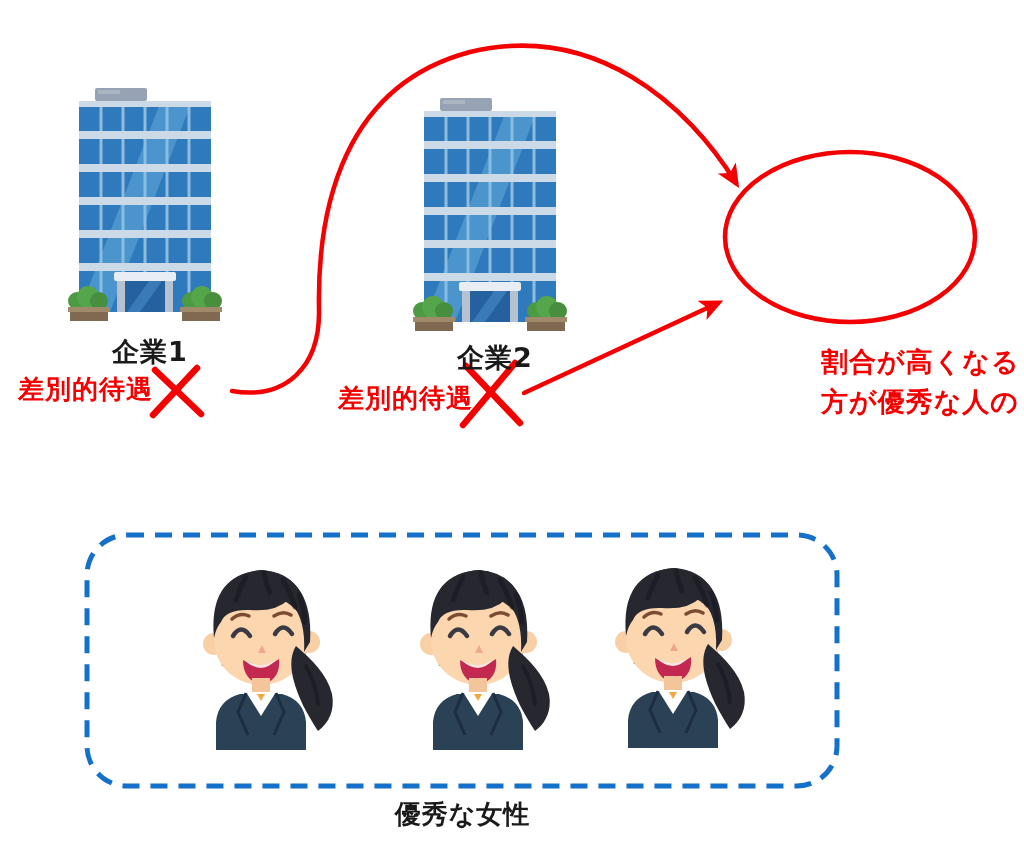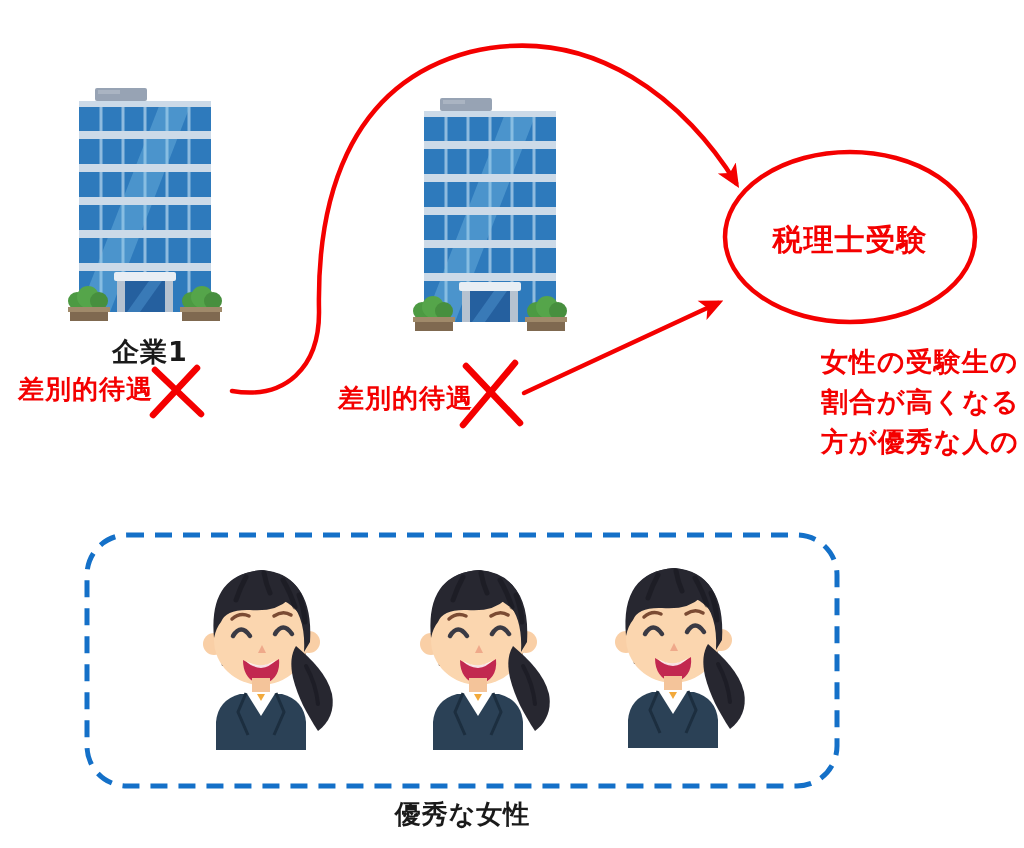--- a/index.html
+++ b/index.html
@@ -163,27 +163,26 @@
     <ellipse cx="850" cy="237" rx="125" ry="85" fill="none" stroke="#f40000" stroke-width="4.5"></ellipse>
 
     <rect x="87" y="535" width="750" height="251" rx="40" fill="none" stroke="#1470c8" stroke-width="5" stroke-dasharray="17 11"></rect>
 
     <use href="#woman" x="188" y="560" width="150" height="190"></use>
     <use href="#woman" x="405" y="560" width="150" height="190"></use>
     <use href="#woman" x="600" y="558" width="150" height="190"></use>
   </svg>
 
   <div id="company1-label" class="txt black company-label">企業1</div>
+  <div id="company2-label" class="txt black company-label">企業2</div>
 
   <div id="treatment1" class="txt red treatment-label">差別的待遇</div>
   <div id="treatment2" class="txt red treatment-label">差別的待遇</div>
 
-  <div id="exam-label" class="txt red">税理士受験</div>
 
   <div id="note-block">
-    <div>女性の受験生の</div>
     <div>割合が高くなる</div>
     <div>方が優秀な人の</div>
   </div>
 
   <div id="group-label" class="txt black">優秀な女性</div>
 
 </div>
 
 </body></html>

